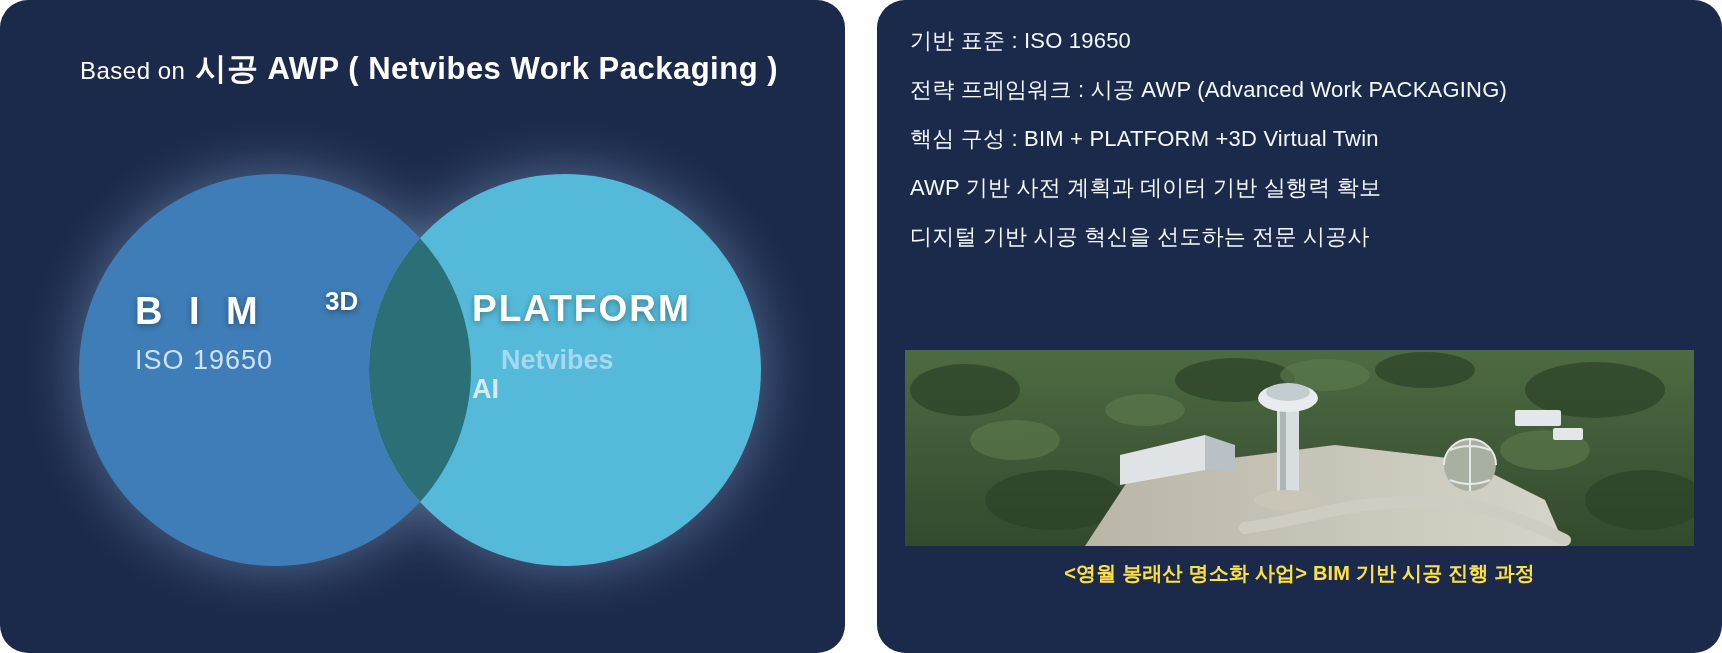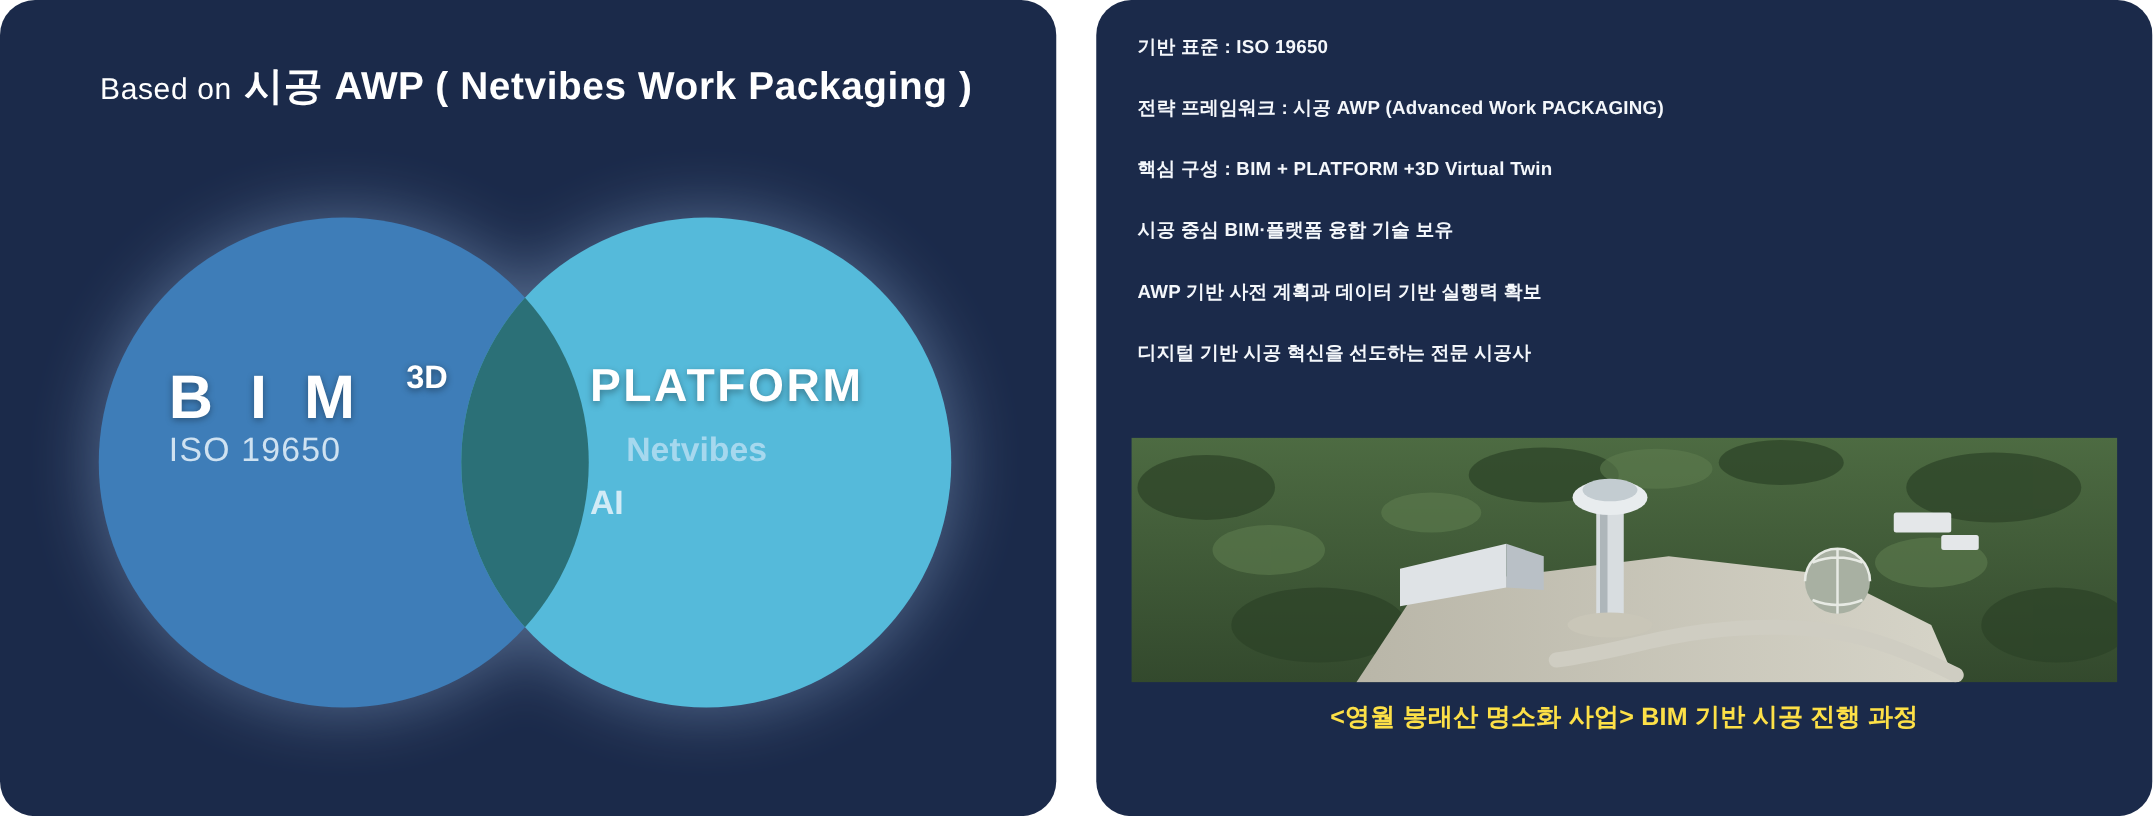--- a/index.html
+++ b/index.html
@@ -29,51 +29,51 @@
   .left-title .main    { font-size: 31px; font-weight: 700; letter-spacing: .5px; margin-left: 10px; }
 
   .venn-wrap {
     position: absolute; left: 40px; top: 130px;
     width: 760px; height: 480px;
   }
   .venn-svg { filter: drop-shadow(0 0 28px rgba(180,215,255,0.40)); }
 
   .venn-label { position: absolute; color: #ffffff; }
   .bim-label {
-    left: 95px; top: 160px; font-size: 49px; font-weight: 800;
+    left: 95px; top: 160px; font-size: 38px; font-weight: 800;
     letter-spacing: 8px; text-shadow: 0 2px 6px rgba(0,0,0,.35);
   }
   .bim-sub {
     left: 95px; top: 215px; font-size: 27px; font-weight: 500;
     color: #cfe2f1; letter-spacing: 1px;
   }
   .overlap-label {
     left: 285px; top: 158px; width: 190px; text-align: left;
     font-weight: 800; text-shadow: 0 2px 6px rgba(0,0,0,.45);
   }
   .overlap-label .l1 { font-size: 26px; display: block; line-height: 1.0; }
   .overlap-label .l2 { font-size: 24px; display: block; line-height: 1.2; }
   .platform-label {
     left: 432px; top: 158px; font-size: 37px; font-weight: 800;
     letter-spacing: 2px; text-shadow: 0 2px 6px rgba(0,0,0,.35);
   }
   .platform-sub1 {
     left: 432px; top: 215px; font-size: 27px; font-weight: 600; color: #a6d8ee; padding-left: 29px;
   }
   .platform-sub2 {
-    left: 432px; top: 257px; font-size: 27px; font-weight: 600; color: #d2ebf6;
+    left: 432px; top: 244px; font-size: 27px; font-weight: 600; color: #d2ebf6;
   }
 
   
   .info-lines {
     position: absolute; left: 33px; top: 30px; right: 30px;
     color: #f4f7fb;
   }
   .info-line {
-    font-size: 15px; font-weight: 700; letter-spacing: .2px;
+    font-size: 22px; font-weight: 400; letter-spacing: .2px;
     margin-bottom: 25px; line-height: 1.0; padding-top: 0;
     height: 24px; display: block;
   }
   .info-line + .info-line { margin-top: 24px; }
 
   .photo-wrap {
     position: absolute; left: 28px; top: 350px;
     width: 789px; height: 196px; overflow: hidden;
   }
   .photo-caption {
@@ -122,21 +122,20 @@
       <div class="venn-label platform-sub2">AI</div>
     </div>
   </div>
 
   <div class="panel panel-right">
 
     <div class="info-lines">
       <div class="info-line">기반 표준 : ISO 19650</div>
       <div class="info-line">전략 프레임워크 : 시공 AWP (Advanced Work PACKAGING)</div>
       <div class="info-line">핵심 구성 : BIM + PLATFORM +3D Virtual Twin</div>
-      <div class="info-line">시공 중심 BIM·플랫폼 융합 기술 보유</div>
       <div class="info-line">AWP 기반 사전 계획과 데이터 기반 실행력 확보</div>
       <div class="info-line">디지털 기반 시공 혁신을 선도하는 전문 시공사</div>
     </div>
 
     <div class="photo-wrap">
       <svg width="789" height="196" viewBox="0 0 789 196">
         <defs>
           <linearGradient id="forest" x1="0" y1="0" x2="0" y2="1">
             <stop offset="0" stop-color="#4d6b42"></stop>
             <stop offset="1" stop-color="#33492d"></stop>

